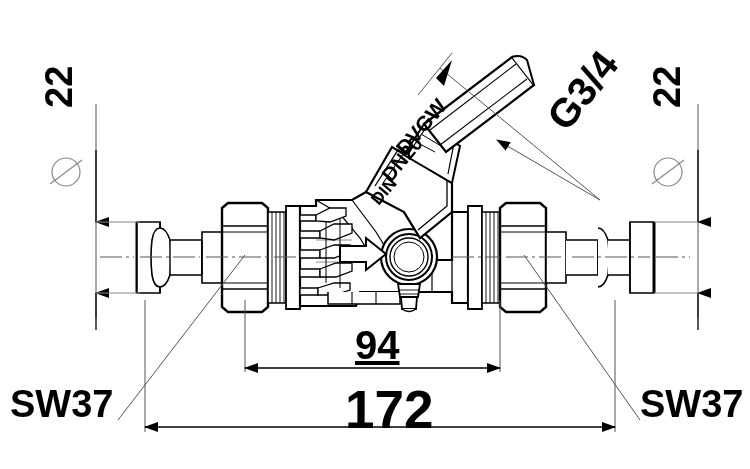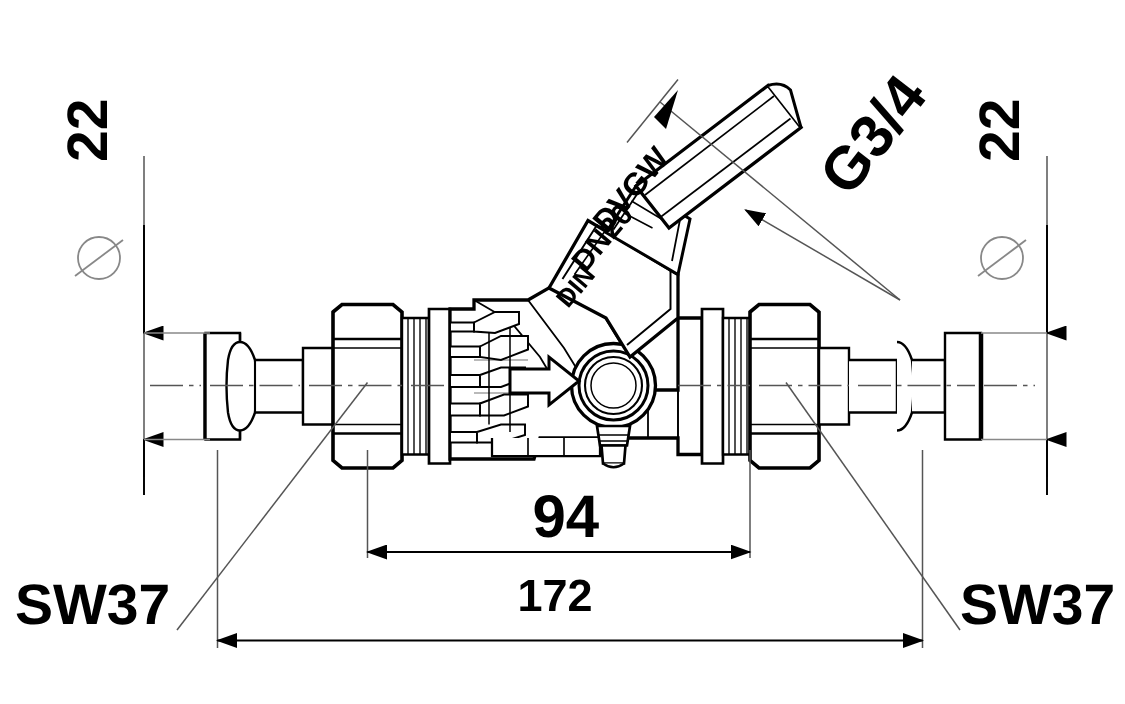--- a/index.html
+++ b/index.html
@@ -16,22 +16,22 @@
     position:absolute;
     font-family:"Liberation Sans", sans-serif;
     font-weight:700;
     color:#000000;
     white-space:nowrap;
     line-height:1;
   }
   #lbl-22-left{left:40px;top:108px;font-size:38px;transform:rotate(-90deg);transform-origin:left top;}
   #lbl-22-right{left:648px;top:108px;font-size:38px;transform:rotate(-90deg);transform-origin:left top;}
   #lbl-g34{left:540px;top:112px;font-size:40px;transform:rotate(-52deg);transform-origin:left top;}
-  #lbl-94{left:355px;top:325px;font-size:40px;}
-  #lbl-172{left:345px;top:383px;font-size:30px;}
+  #lbl-94{left:355px;top:325px;font-size:40px;text-decoration:underline;}
+  #lbl-172{left:345px;top:383px;font-size:53px;}
   #lbl-sw37-left{left:10px;top:385px;font-size:38px;}
   #lbl-sw37-right{left:640px;top:385px;font-size:38px;}
   .body-mark{
     position:absolute;
     font-family:"Liberation Sans", sans-serif;
     font-weight:700;
     color:#000000;
     white-space:nowrap;
     line-height:1;
   }

